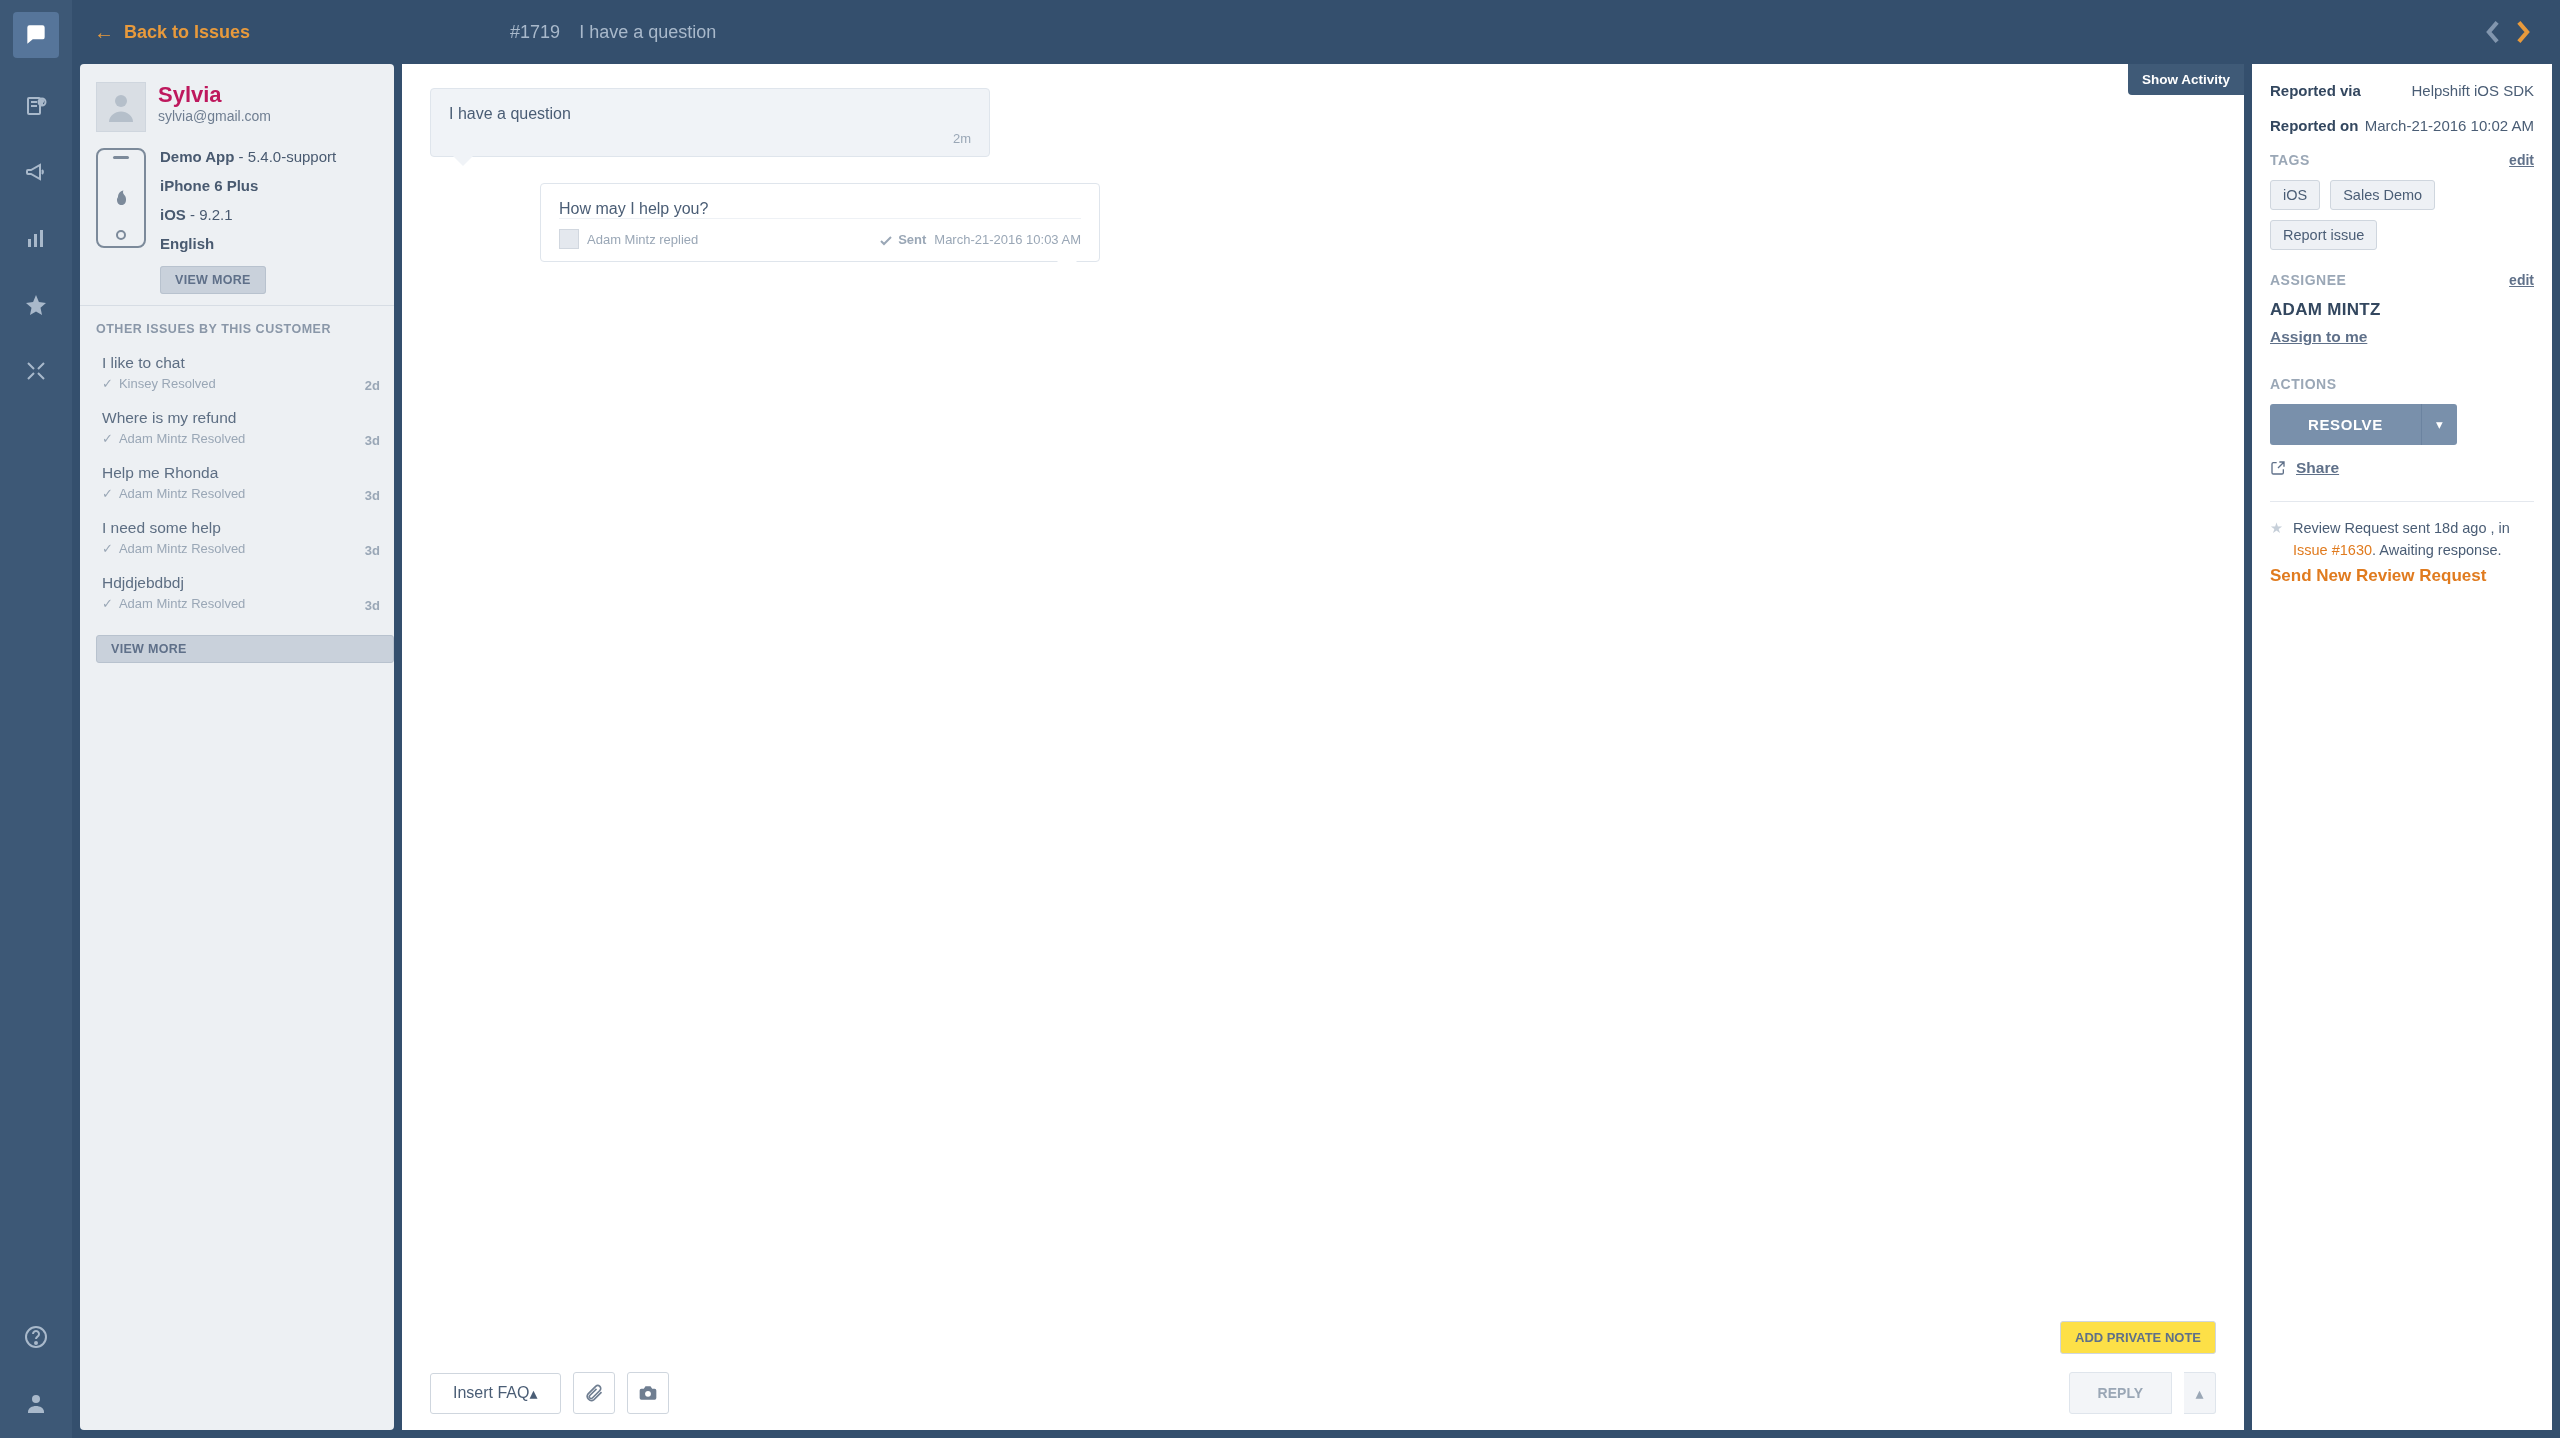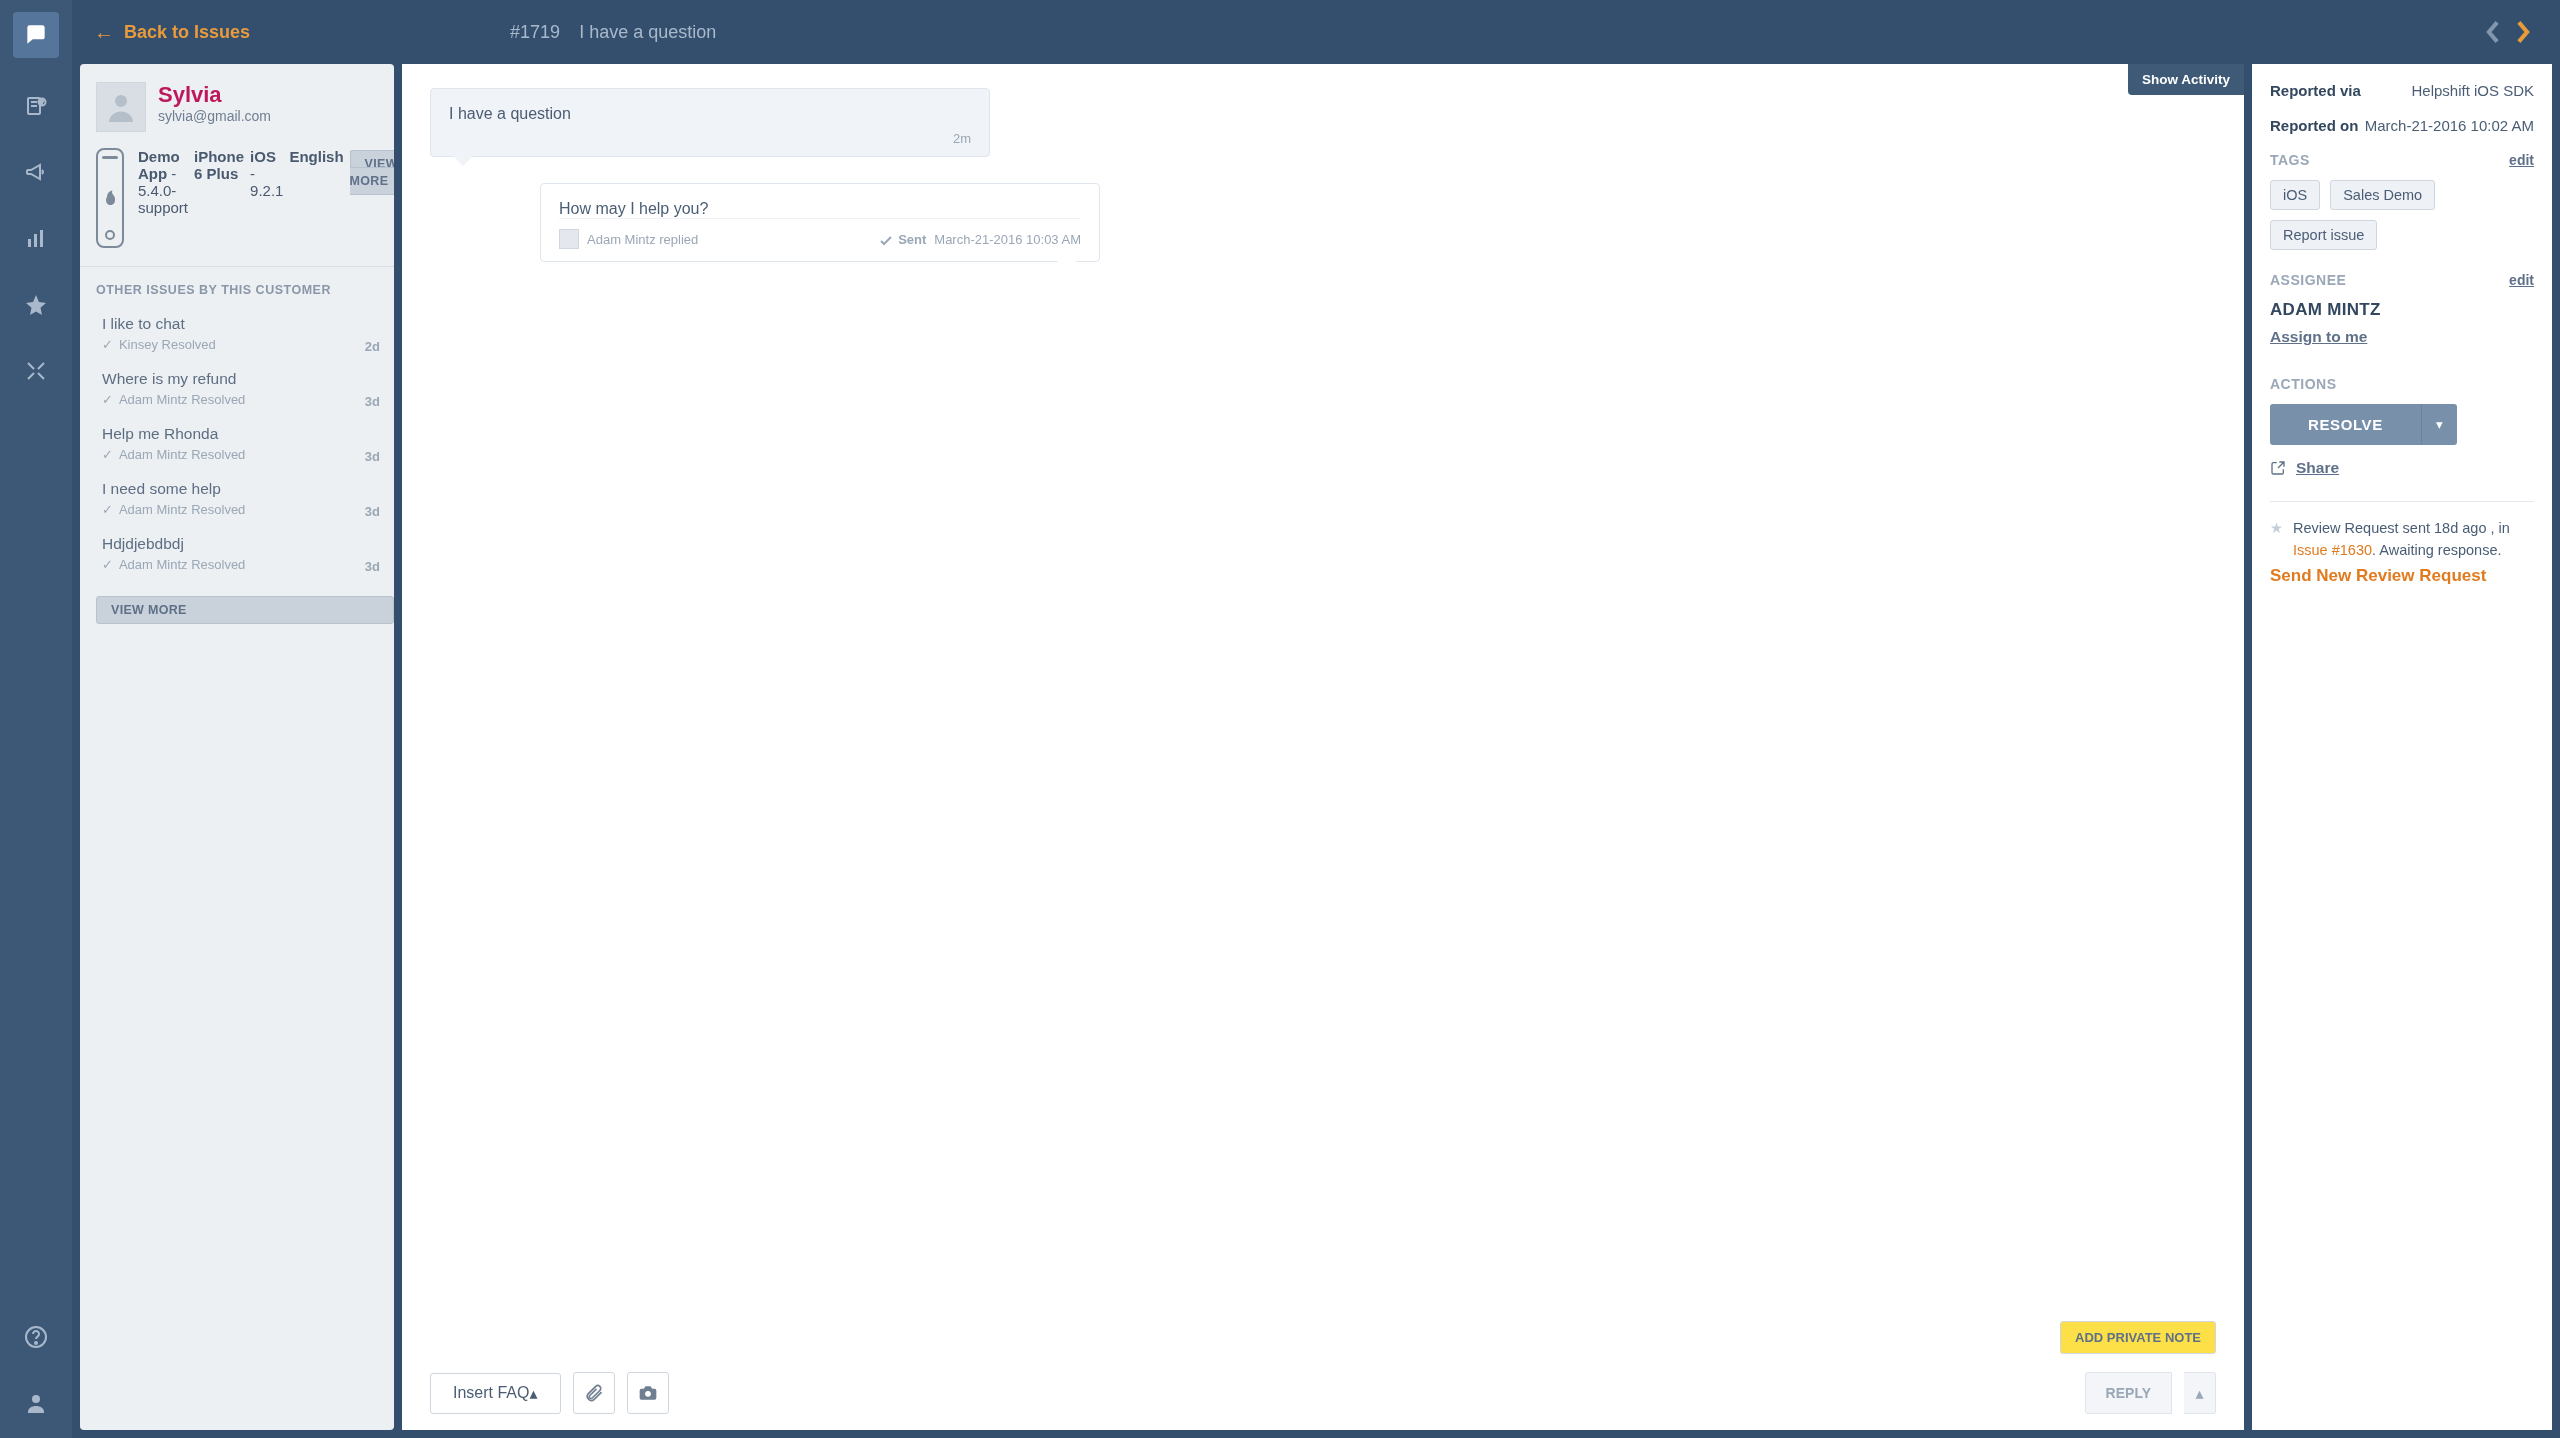--- a/index.html
+++ b/index.html
@@ -32,21 +32,21 @@
 
 
 .cust-head { display:flex; gap:12px; padding:18px 16px 10px; }
 .avatar { width:50px; height:50px; background:#d9dee4; border:1px solid #cfd6de; display:flex; align-items:center; justify-content:center; color:#b5bfca; }
 .cust-head h2 { color:#be185d; font-size:22px; font-weight:700; }
 .cust-head .email { color:#6f7e91; font-size:14px; }
 .devblock { display:flex; gap:14px; padding:6px 16px 18px; }
 .phone { width:50px; height:100px; border:2px solid #7c8a9a; border-radius:8px; position:relative; display:flex; align-items:center; justify-content:center; }
 .phone .home { position:absolute; bottom:6px; width:10px; height:10px; border:2px solid #7c8a9a; border-radius:50%; }
 .phone .ear { position:absolute; top:6px; width:16px; height:3px; background:#7c8a9a; border-radius:2px; }
-.devinfo { display:flex; gap:6px; font-size:15px; color:#495a70; }
+.devinfo { display:flex; flex-direction:column; gap:12px; font-size:15px; color:#495a70; }
 .devinfo b { font-weight:700; }
 .btn-sm { background:#c9d1db; border:1px solid #b8c2ce; color:#5f7089; font-size:12.5px; font-weight:700; padding:6px 14px; border-radius:3px; cursor:pointer; letter-spacing:.3px; }
 .left hr { border:0; border-top:1px solid #d7dde4; }
 .sect-label { font-size:12.5px; letter-spacing:.5px; color:#8a97a8; font-weight:700; padding:16px 16px 10px; }
 .oissue { padding:8px 16px 10px 22px; position:relative; cursor:pointer; }
 .oissue .t { color:#5d6e83; font-size:15.5px; }
 .oissue .m { color:#9aa7b6; font-size:13px; display:flex; align-items:center; gap:6px; margin-top:4px; }
 .oissue .age { position:absolute; right:14px; bottom:8px; color:#9aa7b6; font-size:13px; font-weight:600; }
 .chk { color:#9aa7b6; font-size:13px; }
 .vm2 { margin:14px 0 18px 16px; display:inline-block; }
@@ -69,21 +69,21 @@
 .priv button { background:#fde047; border:1px solid #cfd6de; color:#5f7089; font-size:13px; font-weight:700; padding:8px 14px; border-radius:3px; cursor:pointer; }
 
 .composer { padding:6px 28px 8px; }
 .composer textarea { width:100%; height:130px; resize:none; border:1px solid #cfd6de; border-radius:3px; padding:12px 14px; font-size:16px; color:#4a5d75; font-family:inherit; }
 .composer textarea::placeholder { color:#a9b4c2; }
 
 .compbar { display:flex; align-items:center; gap:12px; padding:8px 28px 16px; }
 .compbar .faq { border:1px solid #cfd6de; background:#fff; border-radius:3px; padding:10px 22px; color:#4a5d75; font-size:16px; font-weight:400; display:flex; align-items:center; cursor:pointer; }
 .compbar .sq { border:1px solid #cfd6de; background:#fff; border-radius:3px; width:42px; height:42px; display:flex; align-items:center; justify-content:center; color:#6f7e91; cursor:pointer; }
 .compbar .rspace { flex:1; }
-.compbar .reply { border:1px solid #dfe5ec; background:#f3f5f8; color:#9aa7b6; font-size:14px; font-weight:700; padding:12px 20px; border-radius:3px 0 0 3px; cursor:default; }
+.compbar .reply { border:1px solid #dfe5ec; background:#f3f5f8; color:#9aa7b6; font-size:14px; font-weight:700; padding:12px 28px; border-radius:3px 0 0 3px; cursor:default; }
 .compbar .reply-dd { border:1px solid #dfe5ec; border-left:0; background:#f3f5f8; color:#9aa7b6; width:32px; height:42px; display:flex; align-items:center; justify-content:center; border-radius:0 3px 3px 0; }
 
 
 .kv { display:flex; justify-content:space-between; font-size:15px; margin-bottom:18px; color:#33475f; }
 .kv .k { font-weight:700; }
 .kv .v { color:#4a5d75; }
 .rlabel { font-size:14px; letter-spacing:.5px; color:#9aa7b6; font-weight:700; margin:10px 0 12px; display:flex; justify-content:space-between; align-items:center; }
 .rlabel .edit { color:#5f7089; font-size:14px; text-decoration:underline; text-transform:none; font-weight:600; letter-spacing:0; cursor:pointer; }
 .tags { display:flex; gap:10px; flex-wrap:wrap; margin-bottom:22px; }
 .tag { border:1px solid #cfd6de; background:#eef1f5; color:#4a5d75; font-size:14.5px; padding:6px 12px; border-radius:3px; }

